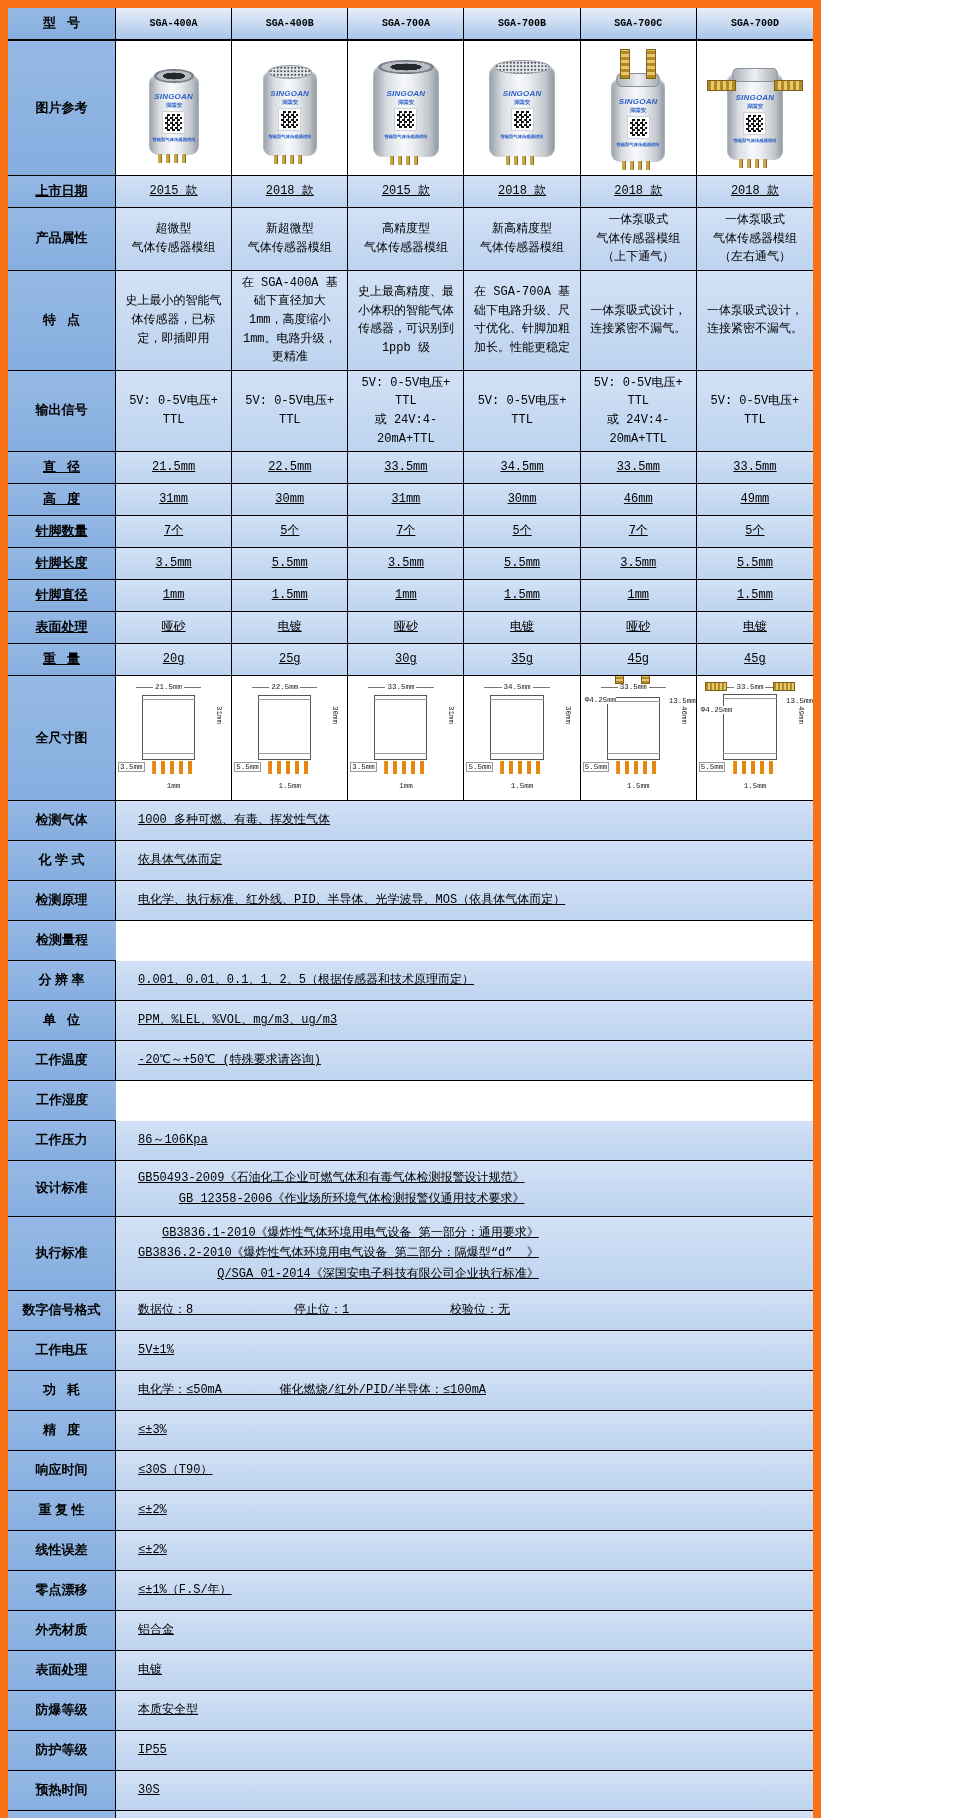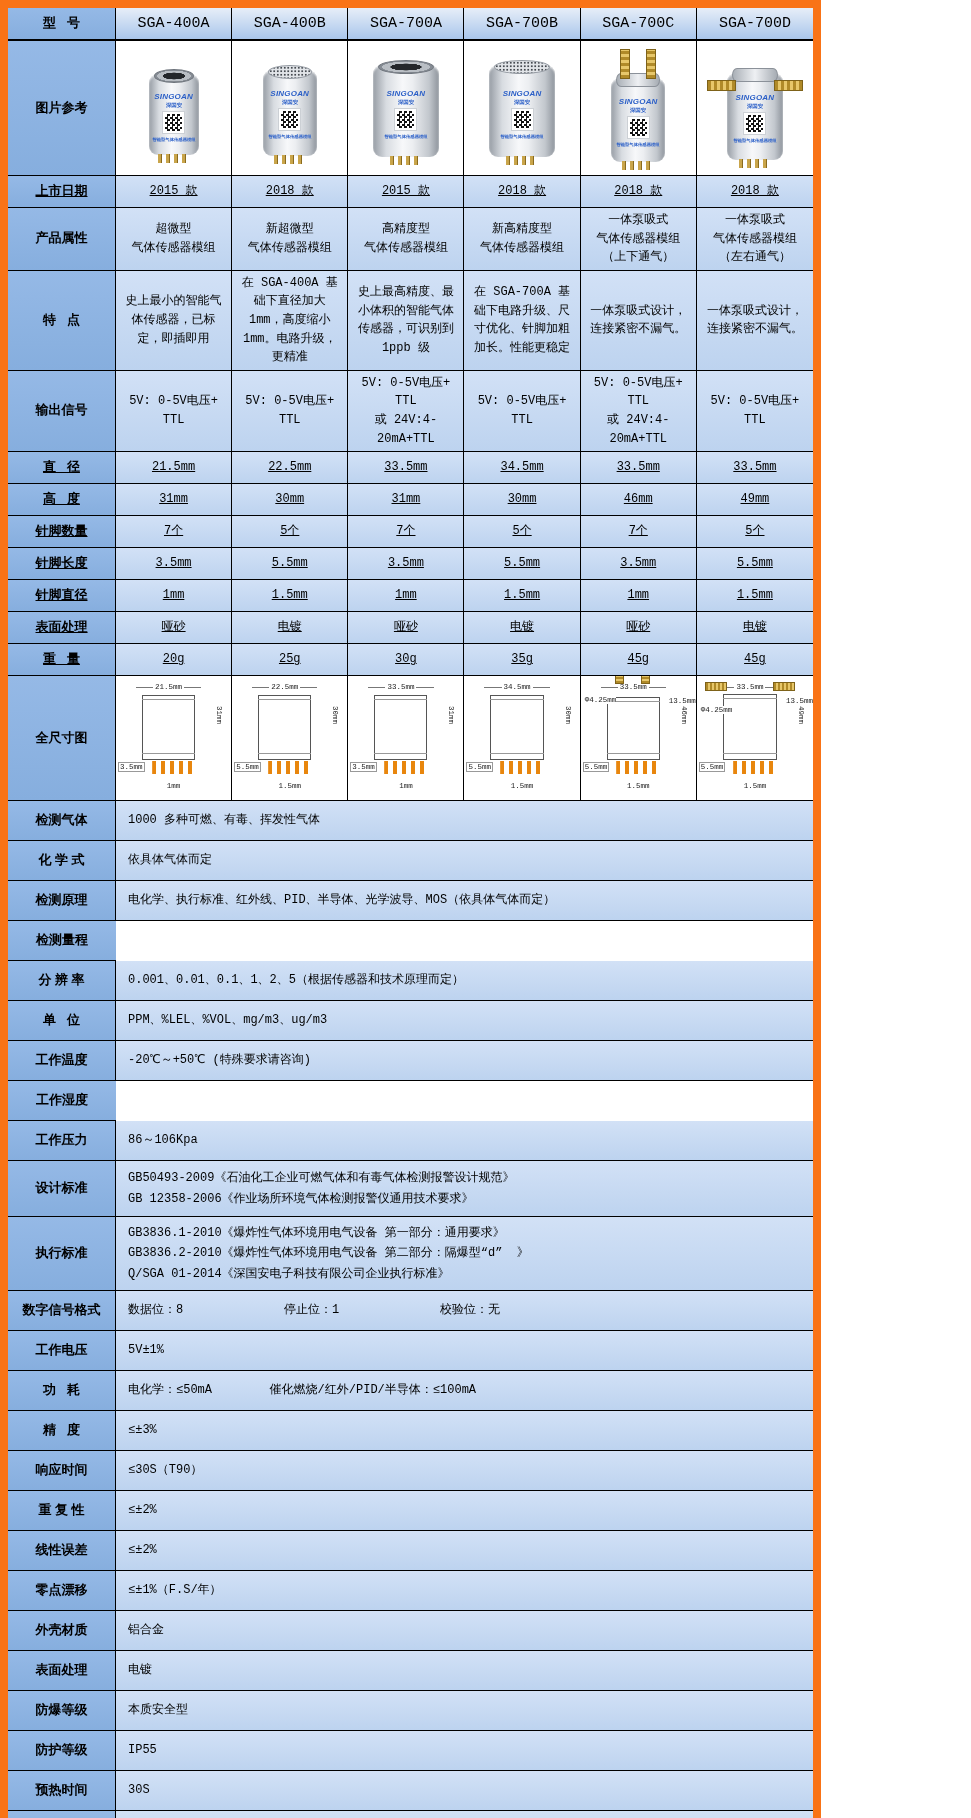--- a/index.html
+++ b/index.html
@@ -3,33 +3,33 @@
 <meta charset="utf-8">
 <style>
   html,body{margin:0;padding:0;background:#fff;font-family:"Liberation Sans","DejaVu Sans",sans-serif;color:#000;}
   .tbl{width:821px;border:8px solid #f97316;box-sizing:border-box;background:#fff;}
   .grid7{display:grid;grid-template-columns:108px repeat(6,1fr);}
   .grid2{display:grid;grid-template-columns:108px 1fr;}
   .cell{box-sizing:border-box;border-right:1px solid #000;border-bottom:1px solid #000;display:flex;align-items:center;justify-content:center;text-align:center;}
   .grid7 > .cell:last-child,.grid2 > .cell:last-child{border-right:none;}
   .lc{background:linear-gradient(180deg,#95B9E6 0%,#86AEDE 100%);font-weight:bold;font-size:13px;white-space:pre-wrap;line-height:1.3;padding:2px;}
   .vc{background:linear-gradient(180deg,#D2E1F6 0%,#BDD3EF 100%);font-size:12px;line-height:1.55;padding:3px 5px;white-space:pre-line;font-family:"Liberation Mono","DejaVu Sans Mono",monospace;}
-  .mh{background:linear-gradient(180deg,#E7EEf8 0%,#A9C6EB 100%);font-weight:normal;font-size:15px;font-family:"Liberation Mono","DejaVu Sans Mono",monospace;border-bottom:2px solid #000;}
+  .mh{background:linear-gradient(180deg,#E7EEf8 0%,#A9C6EB 100%);font-weight:bold;font-size:10px;font-family:"Liberation Mono","DejaVu Sans Mono",monospace;border-bottom:2px solid #000;}
   .ic{background:#fff;position:relative;overflow:hidden;}
   .rh-head .cell{min-height:33px;border-bottom:2px solid #000;}
   .rh-photo .cell{height:135px;}
   .rh-32 .cell{min-height:32px;text-decoration:underline;}
   .rh-attr .cell{min-height:62px;}
   .rh-feat .cell{min-height:96px;}
   .rh-out .cell{min-height:47px;}
   .rh-size .cell{height:125px;}
   .spec .cell{min-height:40px;}
   .spec.h2 .cell{min-height:56px;}
   .spec.h3 .cell{min-height:74px;}
-  .sv{justify-content:flex-start;text-align:left;padding-left:12px;white-space:pre-wrap;line-height:1.7;}
+  .sv{justify-content:flex-start;text-align:right;padding-left:22px;white-space:pre-wrap;line-height:1.7;text-decoration:underline;}
   
   .sensor{position:relative;margin:0 auto;}
   .v1{width:50px;height:94px;margin-top:16px;}
   .v2{width:54px;height:99px;margin-top:13px;}
   .v3{width:66px;height:105px;margin-top:9px;}
   .v4{width:66px;height:105px;margin-top:9px;}
   .v5{width:54px;height:97px;margin-top:27px;}
   .v6{width:56px;height:100px;margin-top:20px;}
   .s-body{position:absolute;left:0;right:0;top:5px;bottom:8px;border-radius:9px;overflow:hidden;display:flex;flex-direction:column;align-items:center;background:linear-gradient(90deg,#969ca4,#d8dce1 20%,#f7f8fa 45%,#eceef1 60%,#c2c7cd 85%,#8e949c);box-shadow:inset 0 1px 2px rgba(255,255,255,.9);}
   .s-cap{position:absolute;top:0;left:5px;right:5px;height:12px;border-radius:50%;z-index:2;}

